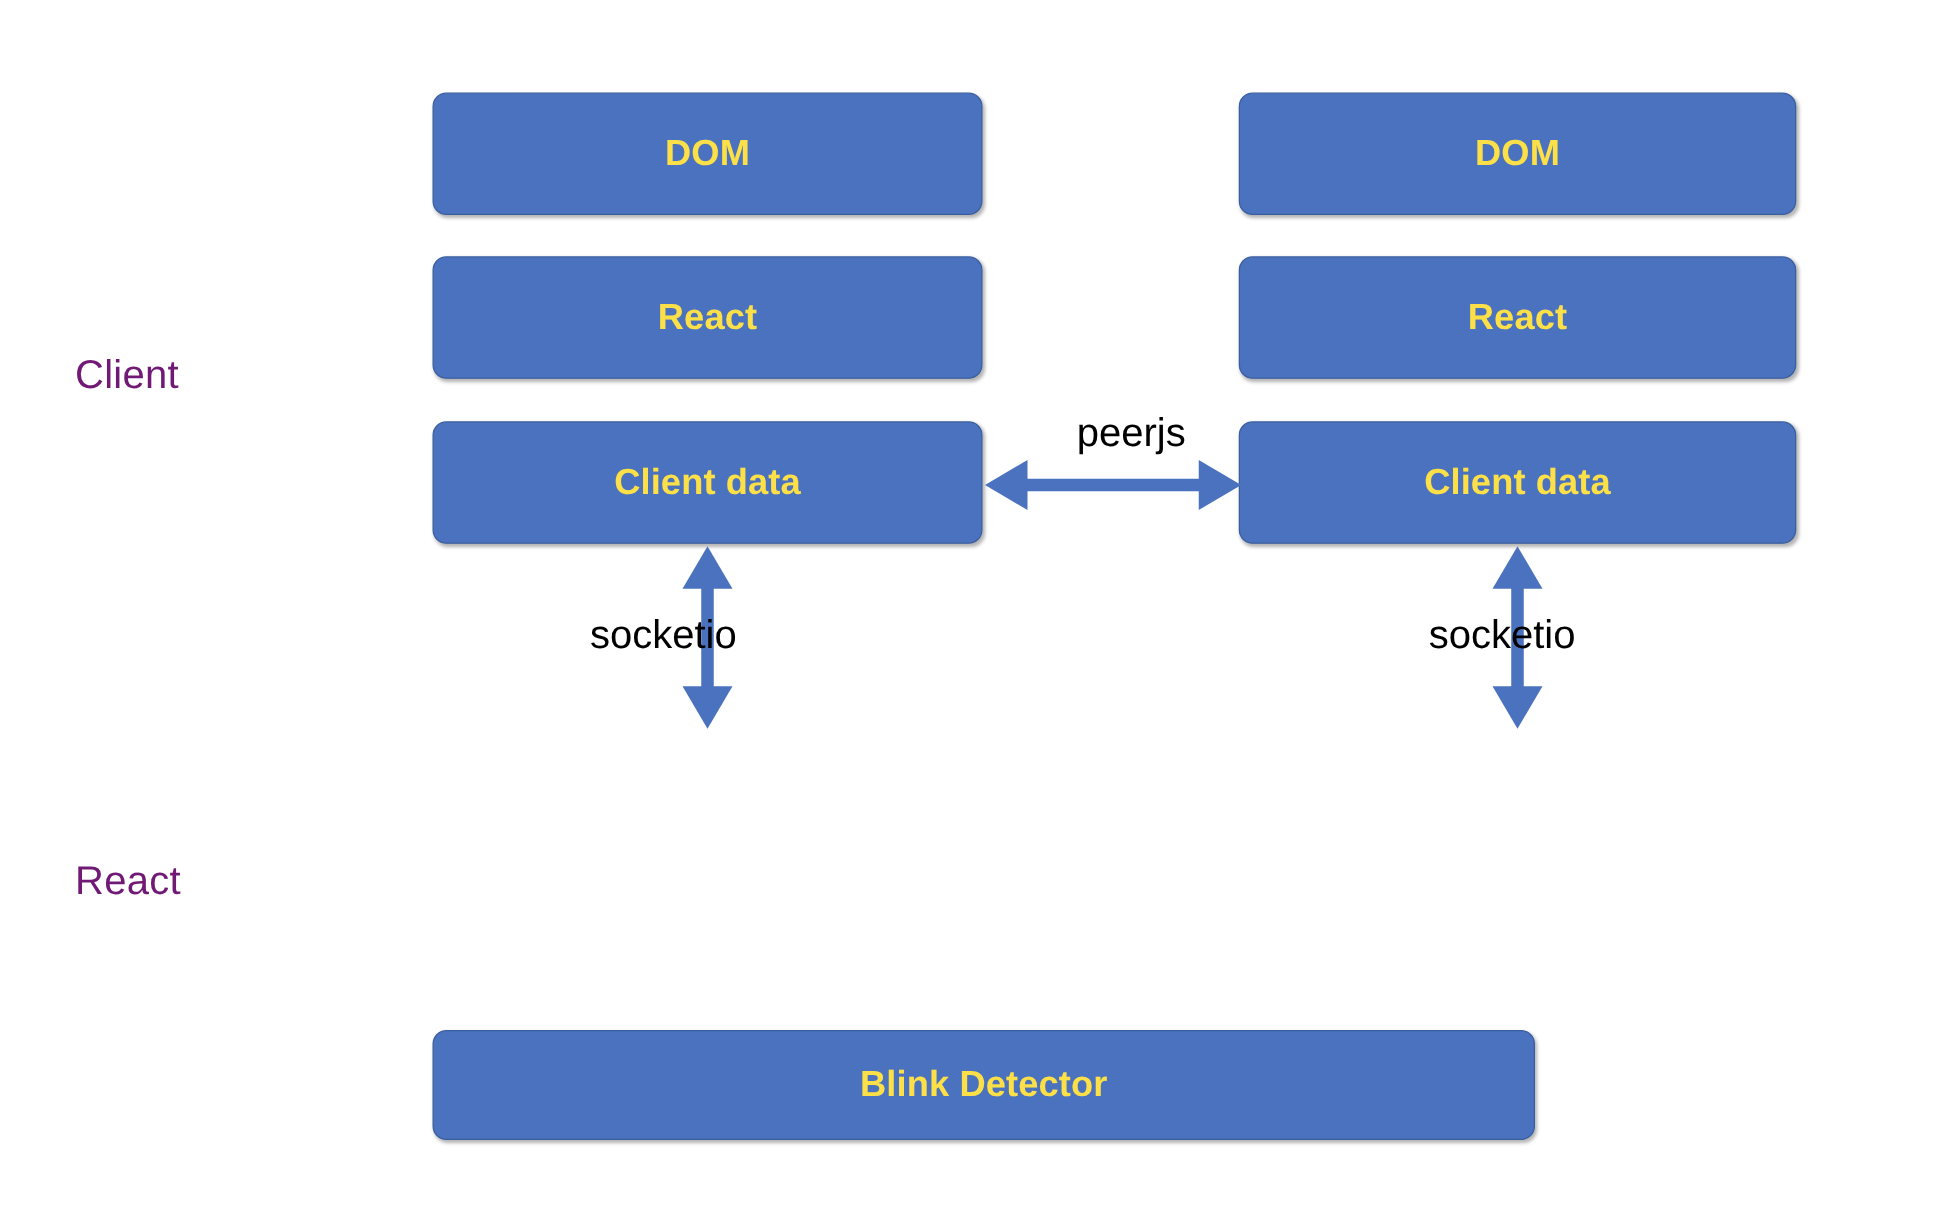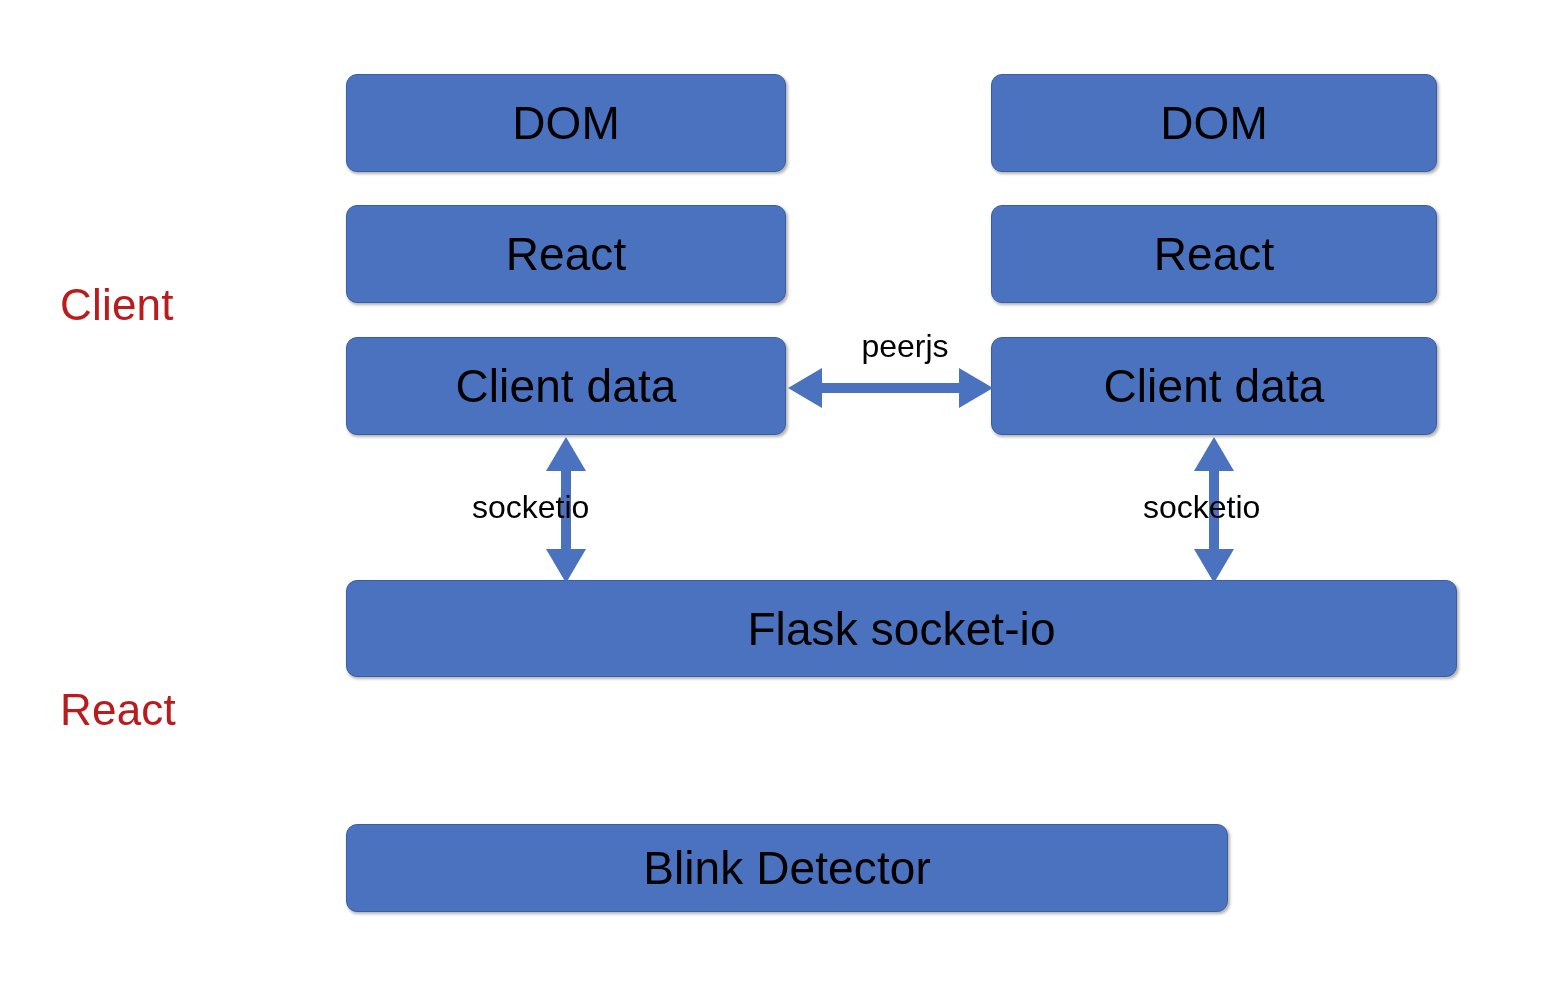--- a/index.html
+++ b/index.html
@@ -14,44 +14,44 @@
     position: relative;
     width: 1554px;
     height: 982px;
     background: #ffffff;
     overflow: hidden;
   }
 
   
   .group-label {
     position: absolute;
-    color: #b91c1c;
-    font-size: 44px;
+    color: #701a75;
+    font-size: 32px;
     font-weight: 400;
     line-height: 1;
     white-space: nowrap;
     letter-spacing: 0.2px;
   }
 
   
   .node-box {
     position: absolute;
     box-sizing: border-box;
     background: #4A72BE;
     border: 1.5px solid #3A5FA0;
     border-radius: 11px;
     box-shadow: 1.5px 2px 3px rgba(0,0,0,0.30);
     display: flex;
     align-items: center;
     justify-content: center;
   }
   .node-label {
-    color: #000000;
-    font-size: 46px;
-    font-weight: 400;
+    color: #fde047;
+    font-size: 29px;
+    font-weight: 700;
     line-height: 1;
     white-space: nowrap;
     letter-spacing: 0.1px;
   }
 
   
   .connector {
     position: absolute;
   }
   .connector svg {
@@ -98,23 +98,20 @@
   </div>
 
   <div class="node-box" style="left:991px; top:205px; width:446px; height:98px;">
     <span class="node-label">React</span>
   </div>
 
   <div class="node-box" style="left:991px; top:337px; width:446px; height:98px;">
     <span class="node-label">Client data</span>
   </div>
 
-  <div class="node-box" style="left:346px; top:580px; width:1111px; height:97px;">
-    <span class="node-label">Flask socket-io</span>
-  </div>
 
 
   <div class="node-box" style="left:346px; top:824px; width:882px; height:88px;">
     <span class="node-label">Blink Detector</span>
   </div>
 
   <div class="connector" style="left:788px; top:362px; width:205px; height:52px;">
     <svg width="205" height="52" viewBox="0 0 205 52" aria-hidden="true">
       <polygon points="0,26 34,6 34,46" fill="#4A72BE"></polygon>
       <polygon points="205,26 171,6 171,46" fill="#4A72BE"></polygon>

